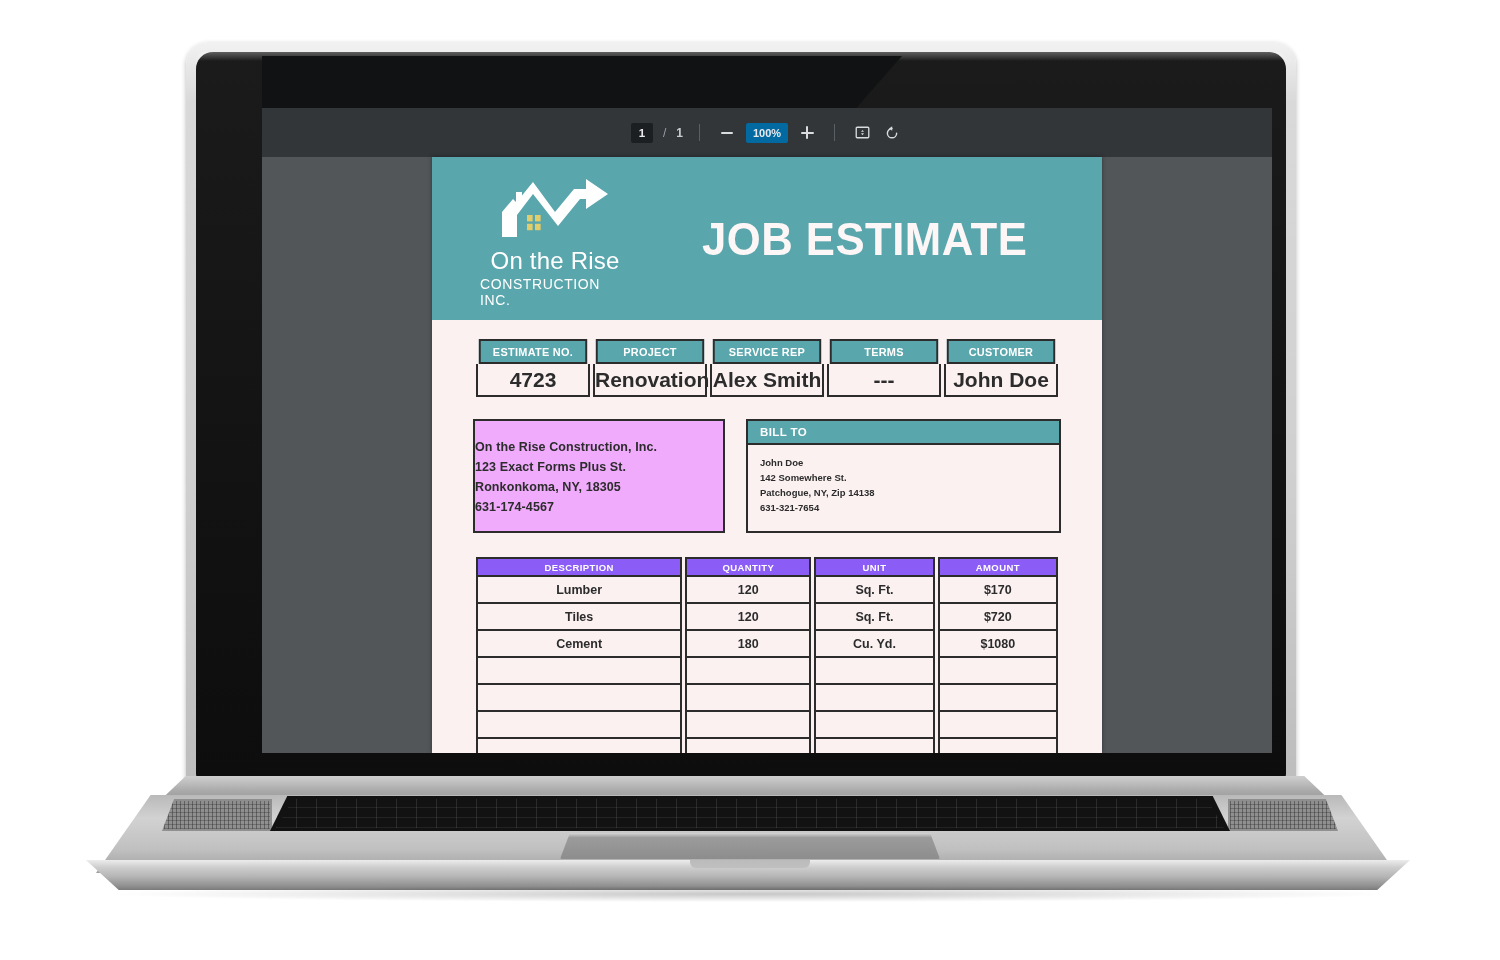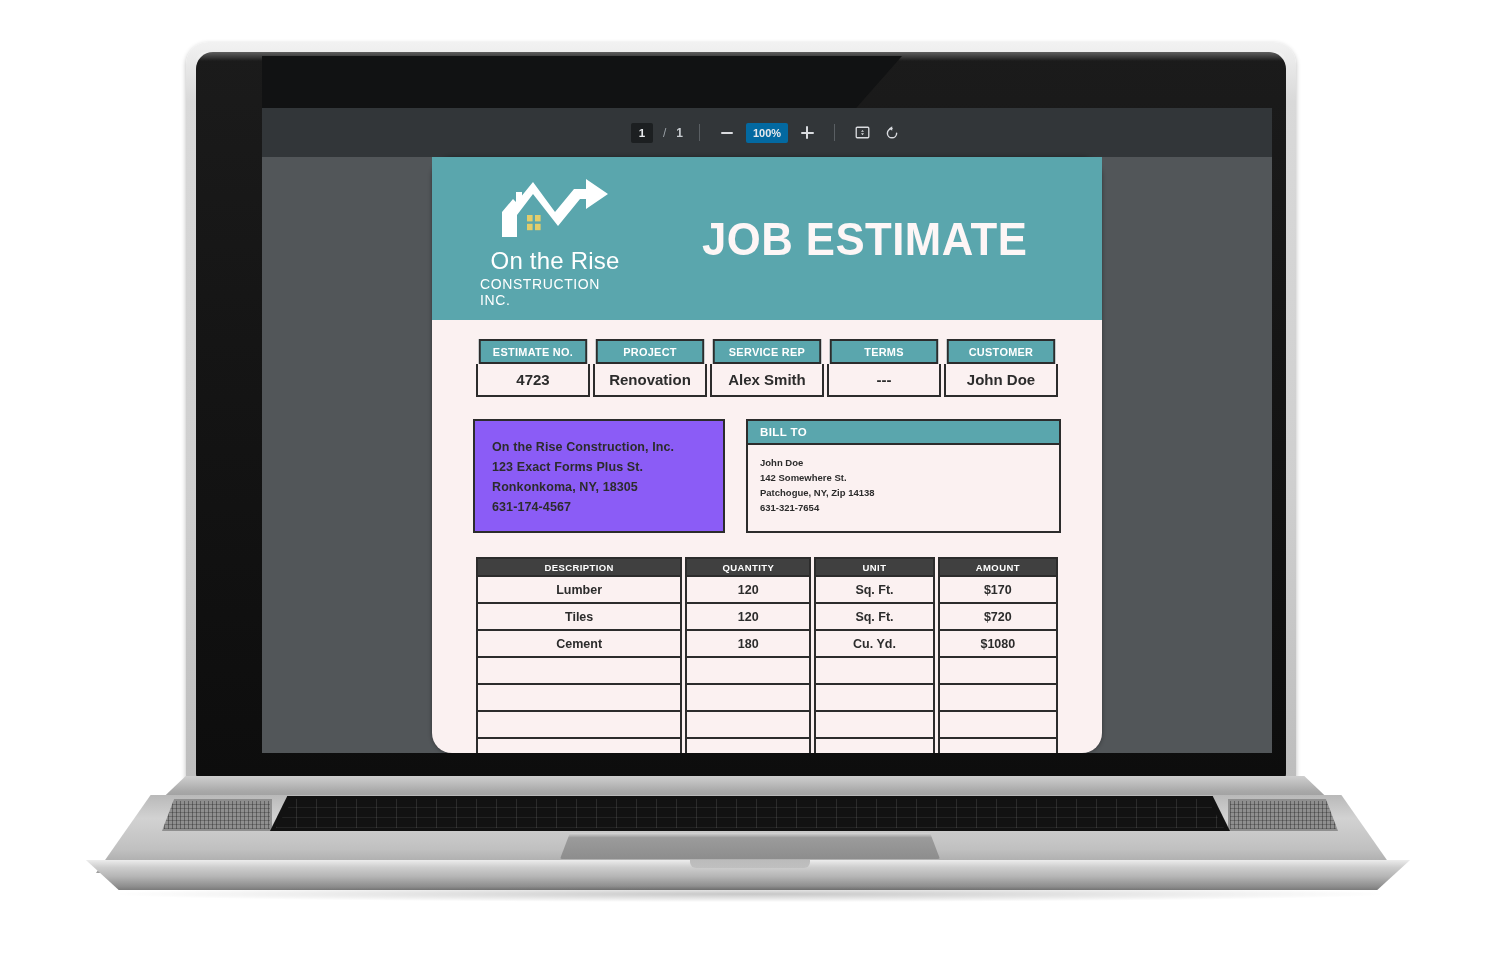--- a/index.html
+++ b/index.html
@@ -131,21 +131,20 @@
     display: flex;
     justify-content: center;
   }
 
   
   .page {
     width: 670px;
     background: #fbf1f1;
     position: relative;
     box-shadow: 0 0 4px rgba(0,0,0,.4);
-    border-radius: 20px;
   }
 
   
   .doc-header {
     height: 163px;
     background: #5aa6ad;
     display: flex;
     align-items: center;
     padding: 0 40px 0 48px;
   }
@@ -201,39 +200,39 @@
     font-weight: bold;
     letter-spacing: .3px;
     height: 25px;
     border: 2.5px solid #2c2c2c;
     text-align: center;
     transform: scaleX(0.95);
   }
   .meta-table td {
     background: #fbf1f1;
     color: #2c2c2c;
-    font-size: 15px;
+    font-size: 21px;
     font-weight: bold;
     height: 33px;
     border: 2.5px solid #2c2c2c;
     border-top: none;
     text-align: center;
   }
 
   
   .addr-row {
     display: flex;
     gap: 21px;
     margin-top: 22px;
   }
   .addr-from {
     width: 252px;
     border: 2.5px solid #2c2c2c;
-    background: #8b5cf6;
-    padding: 16px 0 14px 17px;
+    background: #f0abfc;
+    padding: 16px 0 14px 0;
   }
   .addr-from-line {
     font-size: 12.5px;
     font-weight: bold;
     color: #2c2c2c;
     line-height: 20px;
     letter-spacing: .1px;
   }
   .addr-to {
     flex: 1;
@@ -259,21 +258,21 @@
 
   
   .items-table {
     margin-top: 24px;
     width: 100%;
     border-collapse: separate;
     border-spacing: 3px 0;
     table-layout: fixed;
   }
   .items-table th {
-    background: #404040;
+    background: #8b5cf6;
     color: #ffffff;
     font-size: 9.5px;
     font-weight: bold;
     letter-spacing: .4px;
     height: 20px;
     border: 2.5px solid #2c2c2c;
     text-align: center;
   }
   .items-table td {
     background: #fbf1f1;

